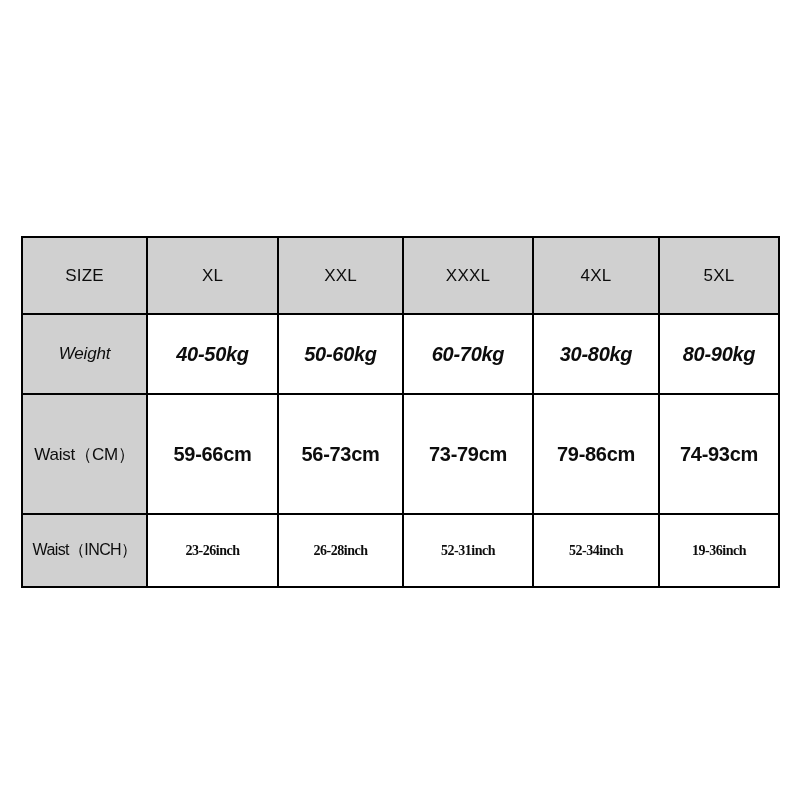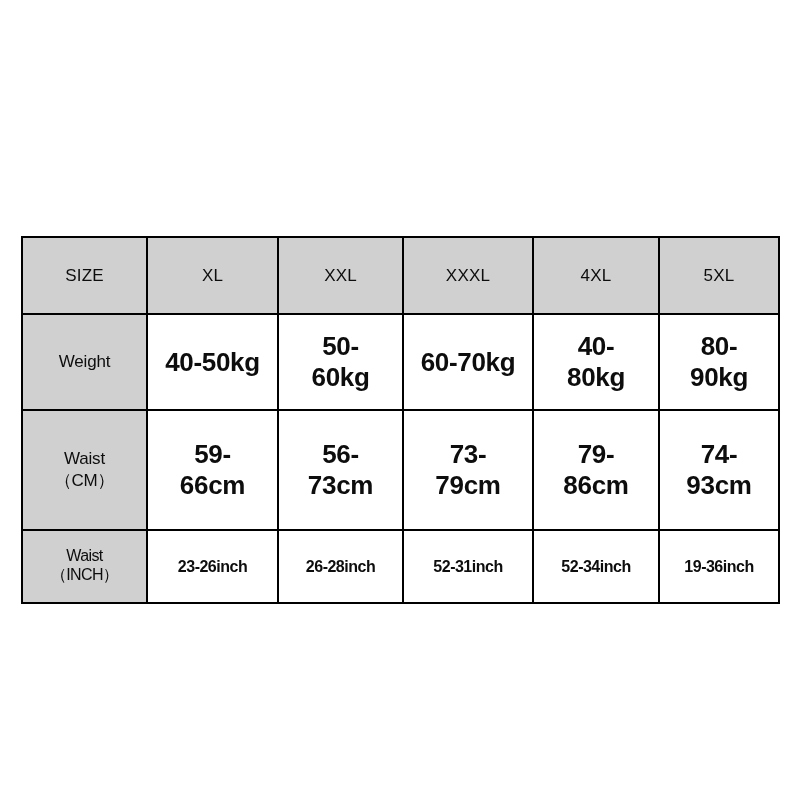--- a/index.html
+++ b/index.html
@@ -30,34 +30,34 @@
     border-collapse: collapse;
     table-layout: fixed;
     border: 2px solid #000000;
   }
 
   #size-chart td {
     border: 2px solid #000000;
     text-align: center;
     vertical-align: middle;
     color: #0d0d0d;
-    padding: 16px;
+    padding: 0;
   }
 
   
   .col-label  { width: 125px; }
   .col-xl     { width: 131px; }
   .col-xxl    { width: 125px; }
   .col-xxxl   { width: 130px; }
   .col-4xl    { width: 126px; }
   .col-5xl    { width: 120px; }
 
   
   .row-head   { height: 77px; }
-  .row-weight { height: 80px; }
+  .row-weight { height: 80px; font-style: italic; }
   .row-cm     { height: 120px; }
   .row-inch   { height: 73px; }
 
   .cell-shaded {
     background: #d0d0d0;
   }
   .cell-plain {
     background: #ffffff;
   }
 
@@ -74,27 +74,28 @@
     font-weight: 400;
     letter-spacing: -0.2px;
   }
   .row-label.tight {
     font-size: 16px;
     letter-spacing: -0.6px;
   }
 
   
   .data-cell {
-    font-size: 26px;
+    font-size: 20px;
     font-weight: 700;
     letter-spacing: -0.3px;
   }
   .data-cell.inch {
-    font-size: 16px;
+    font-size: 14px;
     letter-spacing: -0.5px;
+    font-family: Liberation Serif, serif;
   }
 </style>
 </head>
 <body>
 
 <div id="canvas">
 
   <table id="size-chart">
     <colgroup>
       <col class="col-label">
@@ -113,21 +114,21 @@
         <td class="cell-shaded head-cell">XXXL</td>
         <td class="cell-shaded head-cell">4XL</td>
         <td class="cell-shaded head-cell">5XL</td>
       </tr>
 
       <tr class="row-weight">
         <td class="cell-shaded row-label">Weight</td>
         <td class="cell-plain data-cell">40-50kg</td>
         <td class="cell-plain data-cell">50-60kg</td>
         <td class="cell-plain data-cell">60-70kg</td>
-        <td class="cell-plain data-cell">40-80kg</td>
+        <td class="cell-plain data-cell">30-80kg</td>
         <td class="cell-plain data-cell">80-90kg</td>
       </tr>
 
       <tr class="row-cm">
         <td class="cell-shaded row-label">Waist（CM）</td>
         <td class="cell-plain data-cell">59-66cm</td>
         <td class="cell-plain data-cell">56-73cm</td>
         <td class="cell-plain data-cell">73-79cm</td>
         <td class="cell-plain data-cell">79-86cm</td>
         <td class="cell-plain data-cell">74-93cm</td>

